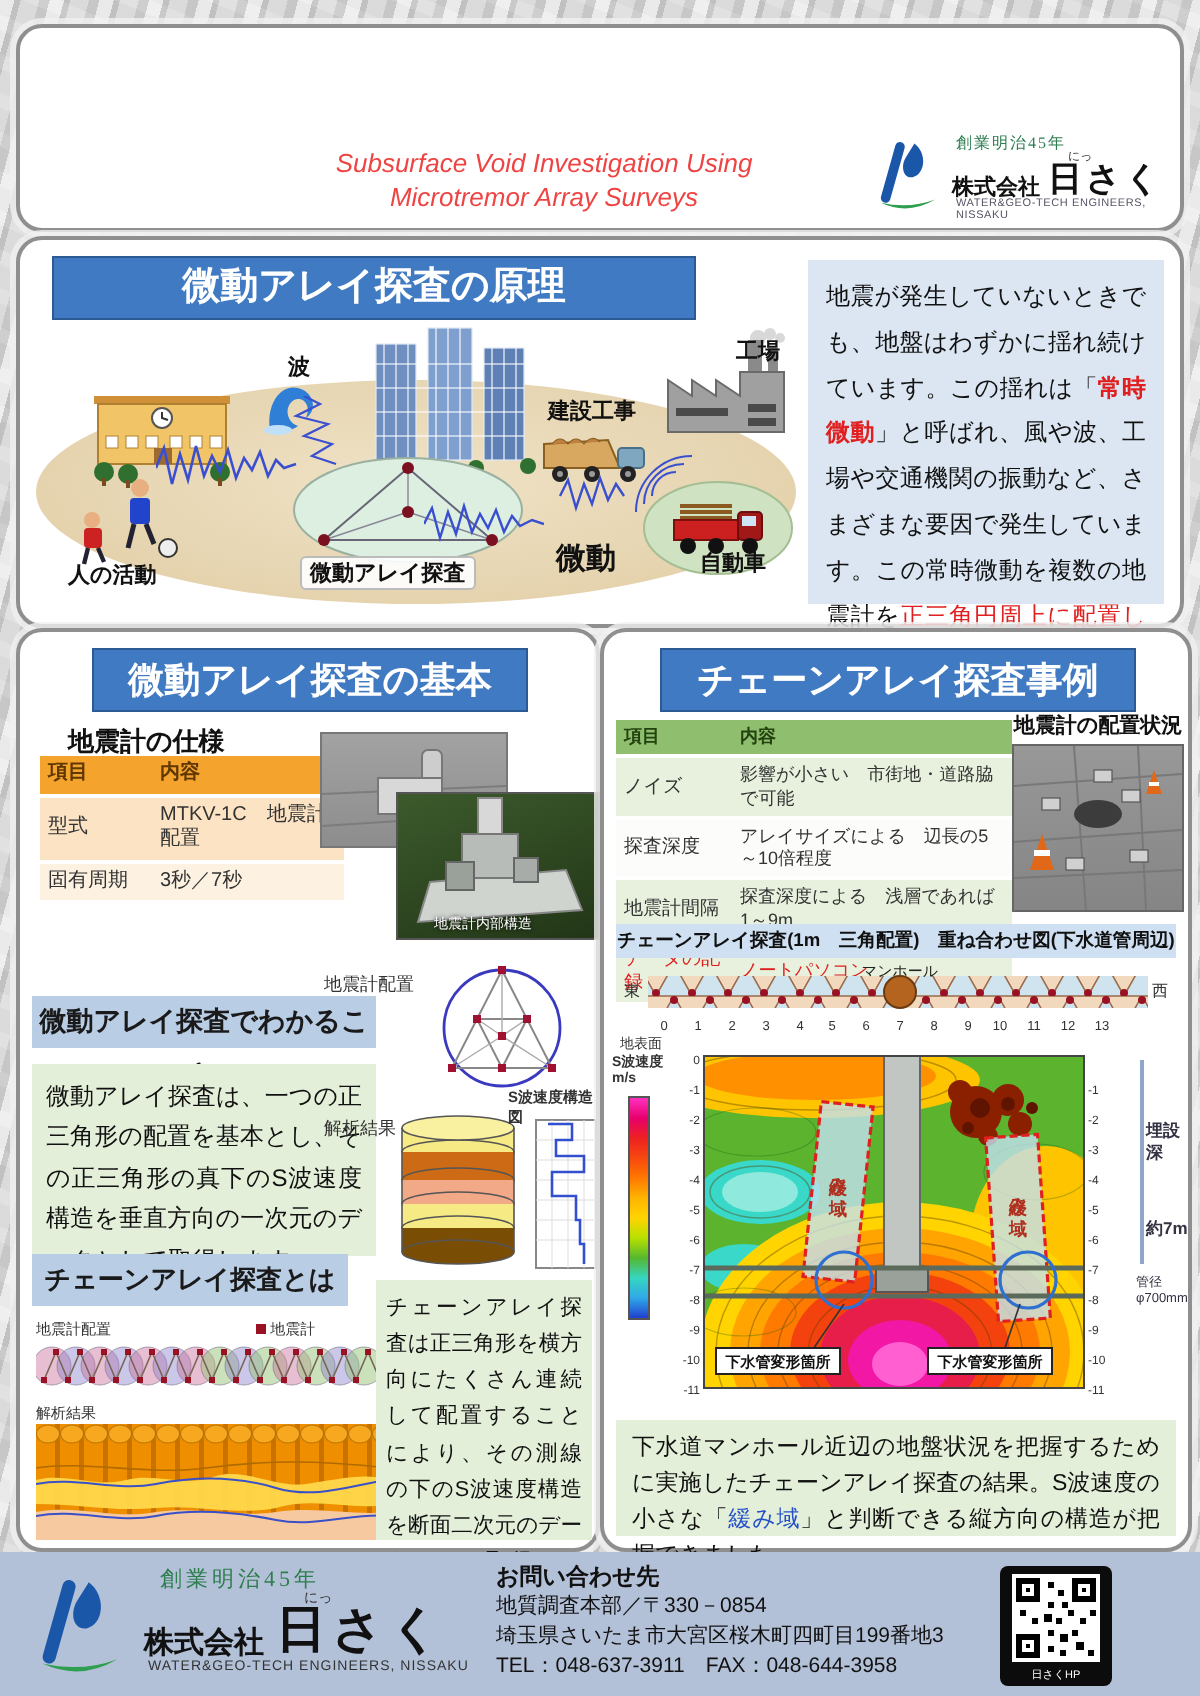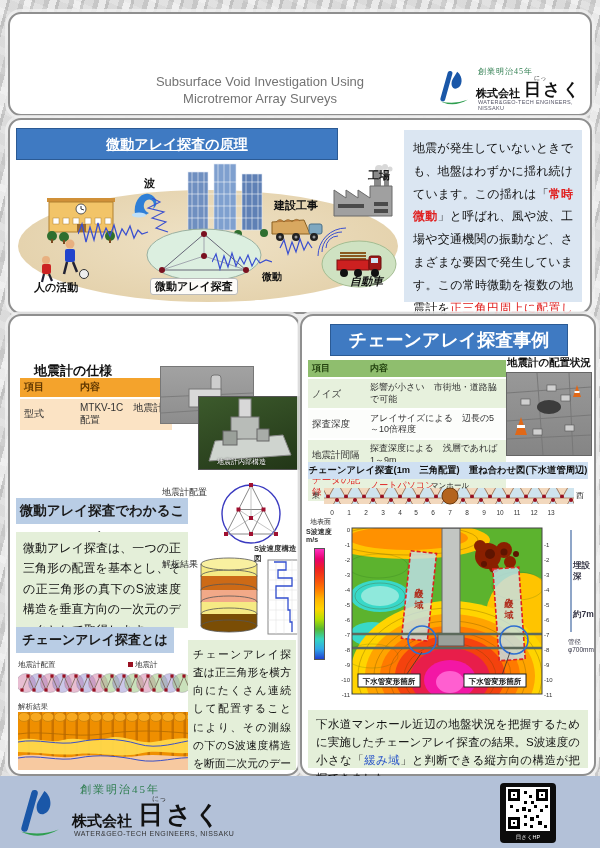--- a/index.html
+++ b/index.html
@@ -39,21 +39,21 @@
   .capt{position:absolute;color:#fff;font-size:7px;text-shadow:0 0 2px #000;}
   .vtext{writing-mode:vertical-rl;}
   svg text{font-family:"Liberation Sans","DejaVu Sans",sans-serif;}
 </style>
 </head>
 <body>
 
 <div id="page">
 
   <div class="panel" style="left:8px;top:12px;width:580px;height:100px;">
-    <div class="abs" style="left:100px;top:60px;width:300px;text-align:center;font-size:13px;color:#737373;line-height:1.3;">
+    <div class="abs" style="left:112px;top:60px;width:300px;text-align:center;font-size:13px;color:#ef4444;line-height:1.3;font-style:italic;">
       <span style="display:block;">Subsurface Void Investigation Using</span>
       <span style="display:block;">Microtremor Array Surveys</span>
     </div>
 
     <div class="abs" style="left:428px;top:52px;width:146px;height:42px;">
       <svg class="abs" style="left:0;top:2px;" width="32" height="38" viewBox="0 0 40 46">
         <path d="M6 38 L15 6" stroke="#1a57a8" stroke-width="6" stroke-linecap="round" fill="none"></path>
         <path d="M24 4 C32 10 31 23 23 25 C17 26 15 18 19 12 Z" fill="#1a57a8"></path>
         <path d="M3 41 Q20 49 37 39 Q21 45 3 41 Z" fill="#2e9e4f"></path>
       </svg>
@@ -61,21 +61,21 @@
       <div class="abs" style="left:96px;top:8px;font-size:6px;color:#333;">にっ</div>
       <div class="abs" style="left:38px;top:12px;display:flex;align-items:flex-end;gap:4px;">
         <span style="font-size:11px;font-weight:bold;">株式会社</span>
         <span style="font-size:17px;font-weight:bold;letter-spacing:2px;">日さく</span>
       </div>
       <div class="abs" style="left:40px;top:33px;font-size:5.5px;color:#556;letter-spacing:.3px;">WATER&amp;GEO-TECH ENGINEERS, NISSAKU</div>
     </div>
   </div>
 
   <div class="panel" style="left:8px;top:118px;width:580px;height:192px;">
-    <div class="bluehead" style="left:6px;top:8px;width:320px;height:30px;font-size:14px;line-height:30px;text-decoration:underline;">微動アレイ探査の原理</div>
+    <div class="bluehead" style="left:16px;top:8px;width:320px;height:30px;font-size:19px;line-height:30px;">微動アレイ探査の原理</div>
 
     <div class="abs" style="left:6px;top:42px;width:384px;height:144px;">
       <div class="abs" style="left:2px;top:28px;width:380px;height:112px;border-radius:50%;background:radial-gradient(ellipse at 50% 45%, #efe2c6 0%, #e5d3ae 70%, #dcc89f 100%);"></div>
 
       <svg class="abs" style="left:28px;top:22px;" width="74" height="60" viewBox="0 0 74 60">
         <rect x="3" y="14" width="68" height="4" fill="#d09038"></rect>
         <rect x="5" y="18" width="64" height="30" fill="#f2c468" stroke="#b08030" stroke-width="1"></rect>
         <g fill="#fff" stroke="#b08030" stroke-width=".5">
           <rect x="9" y="34" width="6" height="6"></rect>
             <rect x="19" y="34" width="6" height="6"></rect>
@@ -174,37 +174,37 @@
         <circle cx="34" cy="6" r="4.5" fill="#e8b080"></circle>
           <rect x="29" y="11" width="10" height="13" rx="2" fill="#2244cc"></rect>
         <path d="M31 24 L28 36 M37 24 L41 34" stroke="#223" stroke-width="2.5"></path>
         <circle cx="48" cy="36" r="4.5" fill="#eee" stroke="#333"></circle>
         <circle cx="10" cy="22" r="4" fill="#e8b080"></circle>
           <rect x="6" y="26" width="9" height="10" rx="2" fill="#cc2222"></rect>
         <path d="M8 36 L6 44 M13 36 L16 43" stroke="#223" stroke-width="2.2"></path>
       </svg>
       <div class="lbl" style="left:18px;top:118px;font-size:11px;">人の活動</div>
 
-      <div class="lbl" style="left:246px;top:108px;font-size:10px;">微動</div>
+      <div class="lbl" style="left:262px;top:108px;font-size:15px;">微動</div>
 
       <svg class="abs" style="left:304px;top:76px;" width="78" height="52" viewBox="0 0 78 52">
         <ellipse cx="39" cy="26" rx="37" ry="23" fill="#cfe2c2" stroke="#a4bd92"></ellipse>
         <g stroke="#8a5a20" stroke-width="2">
             <path d="M20 15 H46 M20 18 H46 M20 21 H46"></path>
           </g>
         <rect x="17" y="22" width="32" height="10" fill="#cc2020" stroke="#7a1010"></rect>
         <rect x="49" y="18" width="12" height="14" rx="2" fill="#a01818" stroke="#6a0e0e"></rect>
         <rect x="51" y="20" width="7" height="5" fill="#cfe4f4"></rect>
         <g fill="#111">
             <circle cx="24" cy="35" r="4"></circle>
             <circle cx="38" cy="35" r="4"></circle>
             <circle cx="55" cy="35" r="4"></circle>
           </g>
       </svg>
-      <div class="lbl" style="left:334px;top:112px;font-size:11px;font-style:italic;">自動車</div>
+      <div class="lbl" style="left:334px;top:112px;font-size:11px;">自動車</div>
 
       <svg class="abs" style="left:62px;top:58px;" width="74" height="28" viewBox="0 0 74 28">
         <path d="M0,14 L4,4 L8,22 L12,7 L16,20 L20,3 L24,18 L28,8 L32,16 L36,5 L40,19 L44,9 L48,15 L52,6 L56,18 L60,10 L64,14 L70,12" stroke="#3a4fd0" stroke-width="1.3" fill="none"></path>
       </svg>
       <svg class="abs" style="left:196px;top:88px;" width="60" height="24" viewBox="0 0 60 24">
         <path d="M0,12 L4,4 L8,19 L12,6 L16,17 L20,3 L24,16 L28,7 L32,14 L36,5 L40,16 L44,8 L48,13 L54,10 L60,12" stroke="#3a4fd0" stroke-width="1.2" fill="none"></path>
       </svg>
       <svg class="abs" style="left:262px;top:56px;" width="72" height="40" viewBox="0 0 72 40">
         <path d="M2,30 L6,22 L10,36 L14,24 L18,34 L22,21 L26,32 L30,24 L34,30" stroke="#3a4fd0" stroke-width="1.2" fill="none"></path>
         <path d="M44 34 A20 20 0 0 1 64 14 M40 38 A28 28 0 0 1 68 10 M48 30 A12 12 0 0 1 60 18" stroke="#3a4fd0" stroke-width="1" fill="none"></path>
@@ -213,33 +213,38 @@
         <path d="M8,0 L16,4 L4,10 L20,14 L8,20 L22,24 L12,30 L24,34" stroke="#3a4fd0" stroke-width="1.1" fill="none"></path>
       </svg>
     </div>
 
     <div class="noteblue" style="left:394px;top:10px;width:178px;height:172px;padding:7px 9px;box-sizing:border-box;font-size:12px;line-height:1.9;text-align:justify;">
       <span>地震が発生していないときでも、地盤はわずかに揺れ続けています。この揺れは「</span><span class="red bold">常時微動</span><span>」と呼ばれ、風や波、工場や交通機関の振動など、さまざまな要因で発生しています。この常時微動を複数の地震計を</span><span class="red">正三角円周上に配置してS波を測定する</span><span>のが「</span><span class="red bold">微動アレイ探査</span><span>」です。</span>
     </div>
   </div>
 
   <div class="panel" style="left:8px;top:314px;width:288px;height:458px;">
+    <div class="bluehead" style="left:36px;top:8px;width:216px;height:30px;font-size:18px;line-height:30px;">微動アレイ探査の基本</div>
     <div class="lbl" style="left:24px;top:46px;font-size:13px;">地震計の仕様</div>
 
     <table class="spec abs" style="left:10px;top:62px;width:152px;">
       <thead>
           <tr>
         <th style="width:48px;">項目</th>
         <th>内容</th>
       </tr>
         </thead>
       <tbody>
         <tr class="a">
             <td>型式</td>
             <td>MTKV-1C　地震計配置</td>
+          </tr>
+        <tr class="b">
+            <td>固有周期</td>
+            <td>3秒／7秒</td>
           </tr>
       </tbody>
     </table>
 
     <div class="abs" style="left:150px;top:50px;width:92px;height:56px;background:linear-gradient(#a2a2a2,#8d8d8d);border:1px solid #777;">
       <svg width="92" height="56" viewBox="0 0 92 56">
         <path d="M0 46 L92 40 M0 30 L92 26" stroke="#7c7c7c" stroke-width="1"></path>
         <rect x="50" y="8" width="10" height="18" rx="3" fill="#cdcdcd" stroke="#777"></rect>
         <rect x="28" y="22" width="32" height="18" fill="#d8d8d8" stroke="#777"></rect>
         <path d="M60 30 L78 34" stroke="#555" stroke-width="1"></path>
@@ -572,20 +577,26 @@
       <path d="M3 41 Q20 49 37 39 Q21 45 3 41 Z" fill="#2e9e4f"></path>
     </svg>
     <div class="abs" style="left:80px;top:6px;font-size:11px;color:#2e7d4f;font-family:'Liberation Serif','DejaVu Serif',serif;letter-spacing:2px;">創業明治45年</div>
     <div class="abs" style="left:152px;top:18px;font-size:7px;color:#333;">にっ</div>
     <div class="abs" style="left:72px;top:22px;display:flex;align-items:flex-end;gap:6px;">
       <span style="font-size:15px;font-weight:bold;">株式会社</span>
       <span style="font-size:25px;font-weight:bold;letter-spacing:3px;">日さく</span>
     </div>
     <div class="abs" style="left:74px;top:54px;font-size:7px;color:#333;letter-spacing:.5px;">WATER&amp;GEO-TECH ENGINEERS, NISSAKU</div>
 
+    <div class="abs" style="left:248px;top:5px;">
+      <div style="font-size:11.5px;font-weight:bold;">お問い合わせ先</div>
+      <div style="font-size:10.5px;line-height:1.45;">地質調査本部／〒330－0854</div>
+      <div style="font-size:10.5px;line-height:1.45;">埼玉県さいたま市大宮区桜木町四町目199番地3</div>
+      <div style="font-size:10.5px;line-height:1.45;">TEL：048-637-3911　FAX：048-644-3958</div>
+    </div>
 
     <div class="abs" style="left:500px;top:7px;width:56px;height:60px;background:#0c0c0c;border-radius:4px;">
       <svg class="abs" style="left:6px;top:4px;" width="44" height="44" viewBox="0 0 44 44">
         <rect width="44" height="44" fill="#fff"></rect>
         <g fill="#000">
           <rect x="2" y="2" width="12" height="12"></rect>
             <rect x="30" y="2" width="12" height="12"></rect>
             <rect x="2" y="30" width="12" height="12"></rect>
           <rect x="5" y="5" width="6" height="6" fill="#fff"></rect>
             <rect x="33" y="5" width="6" height="6" fill="#fff"></rect>

